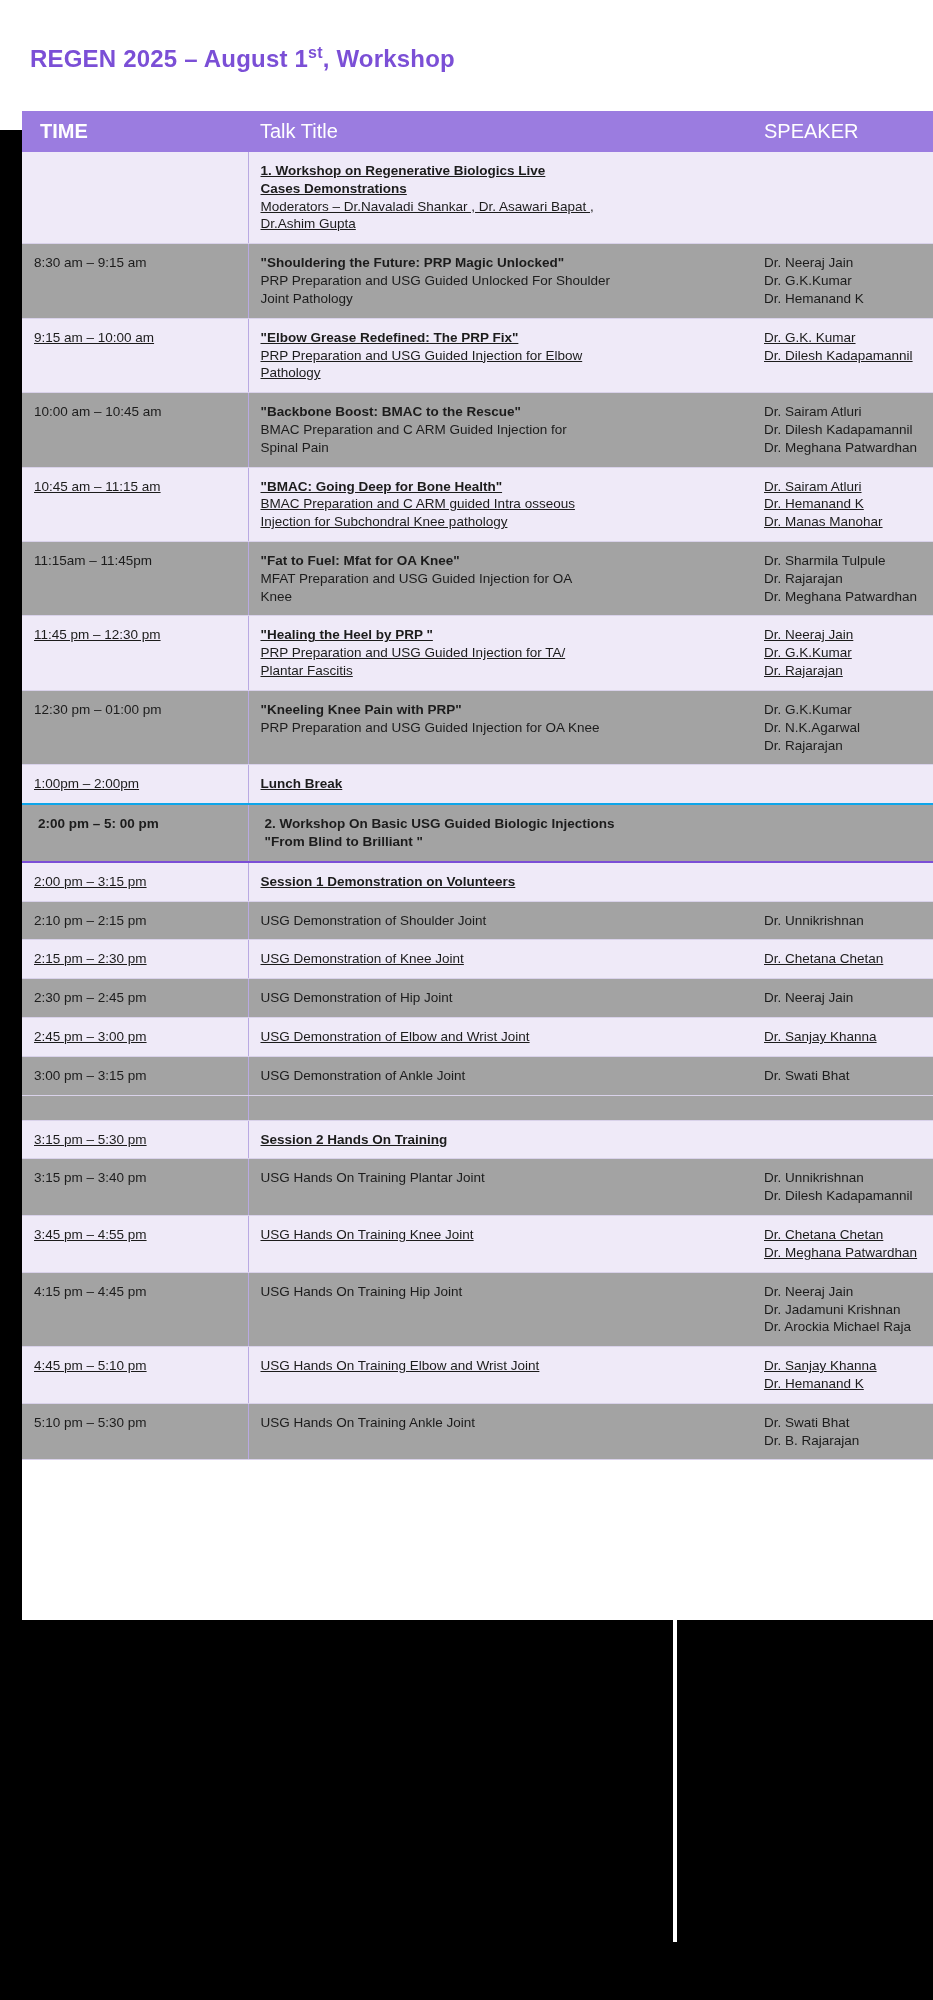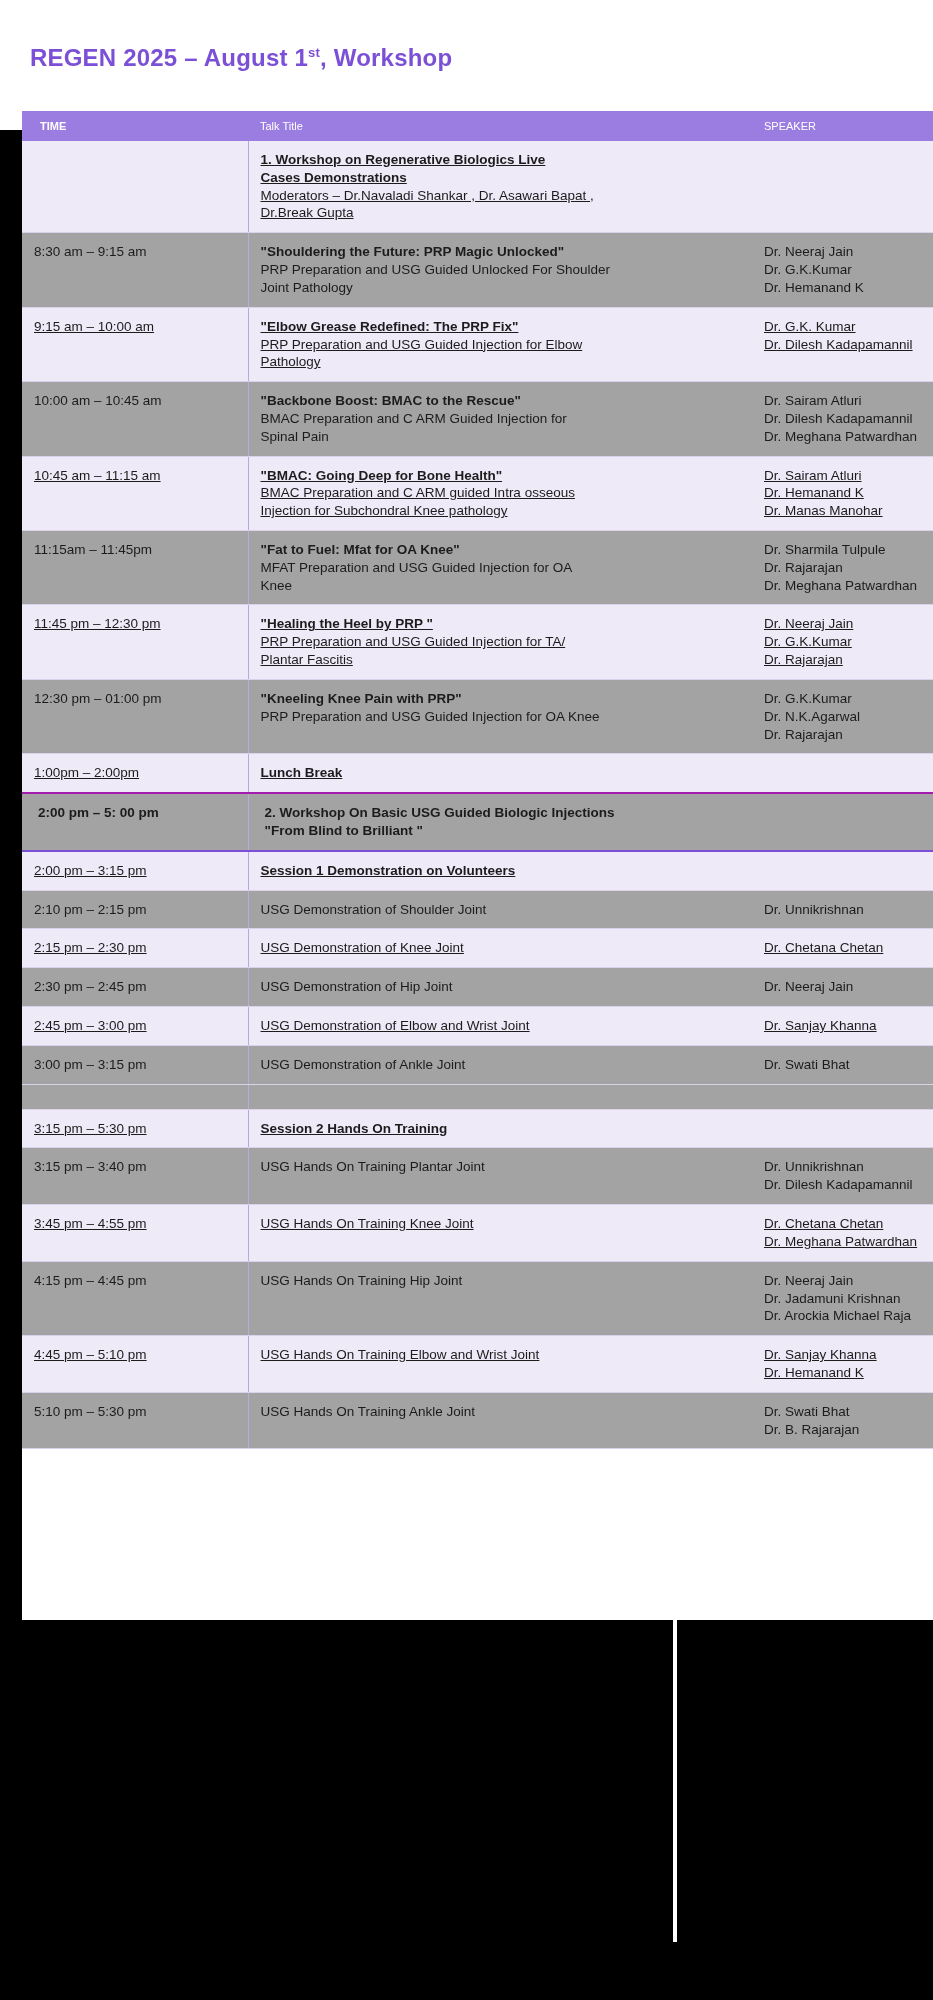--- a/index.html
+++ b/index.html
@@ -44,39 +44,39 @@
   .title {
     position: absolute;
     left: 30px;
     top: 44px;
     font-size: 24px;
     font-weight: bold;
     color: #7b4fd6;
     letter-spacing: 0.2px;
   }
   .title sup {
-    font-size: 13px;
+    font-size: 16px;
     vertical-align: super;
   }
   .table-wrap {
     position: absolute;
     left: 22px;
     top: 111px;
     width: 890px;
   }
   table.sched {
     border-collapse: collapse;
     width: 890px;
     table-layout: fixed;
   }
   table.sched th {
     background: #9b7ce0;
     color: #ffffff;
     text-align: left;
-    font-size: 11px;
+    font-size: 20px;
     padding: 9px 12px;
     font-weight: bold;
   }
   table.sched th.time-h { width: 196px; padding-left: 18px; }
   table.sched th.talk-h { width: 480px; font-weight: normal; }
   table.sched th.spk-h  { width: 214px; font-weight: normal; }
 
   table.sched td {
     vertical-align: top;
     font-size: 13.5px;
@@ -89,21 +89,21 @@
   td.talk { }
   td.spk  { }
 
   tr.rowA td { background: #efeaf8; text-decoration: underline; }
   tr.rowB td { background: #a3a3a3; }
 
   .bold { font-weight: bold; }
   .line { display: block; }
 
   tr.sep-top td {
-    border-top: 2px solid #a21caf;
+    border-top: 2px solid #0ea5e9;
     padding-left: 16px;
   }
   tr.sep-bottom td {
     border-bottom: 2px solid #7b4fd6;
   }
   tr.spacer td {
     height: 24px;
     padding: 0;
     border-bottom: 1px solid #d9d2ea;
   }
@@ -130,21 +130,21 @@
           <th class="spk-h">SPEAKER</th>
         </tr>
       </thead>
       <tbody id="tbody">
           <tr class="rowA">
             <td class="time"></td>
             <td class="talk">
               <span class="line bold">1. Workshop on Regenerative Biologics Live</span>
               <span class="line bold">Cases Demonstrations</span>
               <span class="line">Moderators – Dr.Navaladi Shankar , Dr. Asawari Bapat ,</span>
-              <span class="line">Dr.Break Gupta</span>
+              <span class="line">Dr.Ashim Gupta</span>
             </td>
             <td class="spk"></td>
           </tr>
           <tr class="rowB">
             <td class="time">8:30 am – 9:15 am</td>
             <td class="talk">
               <span class="line bold">"Shouldering the Future: PRP Magic Unlocked"</span>
               <span class="line">PRP Preparation and USG Guided Unlocked For Shoulder</span>
               <span class="line">Joint Pathology</span>
             </td>

